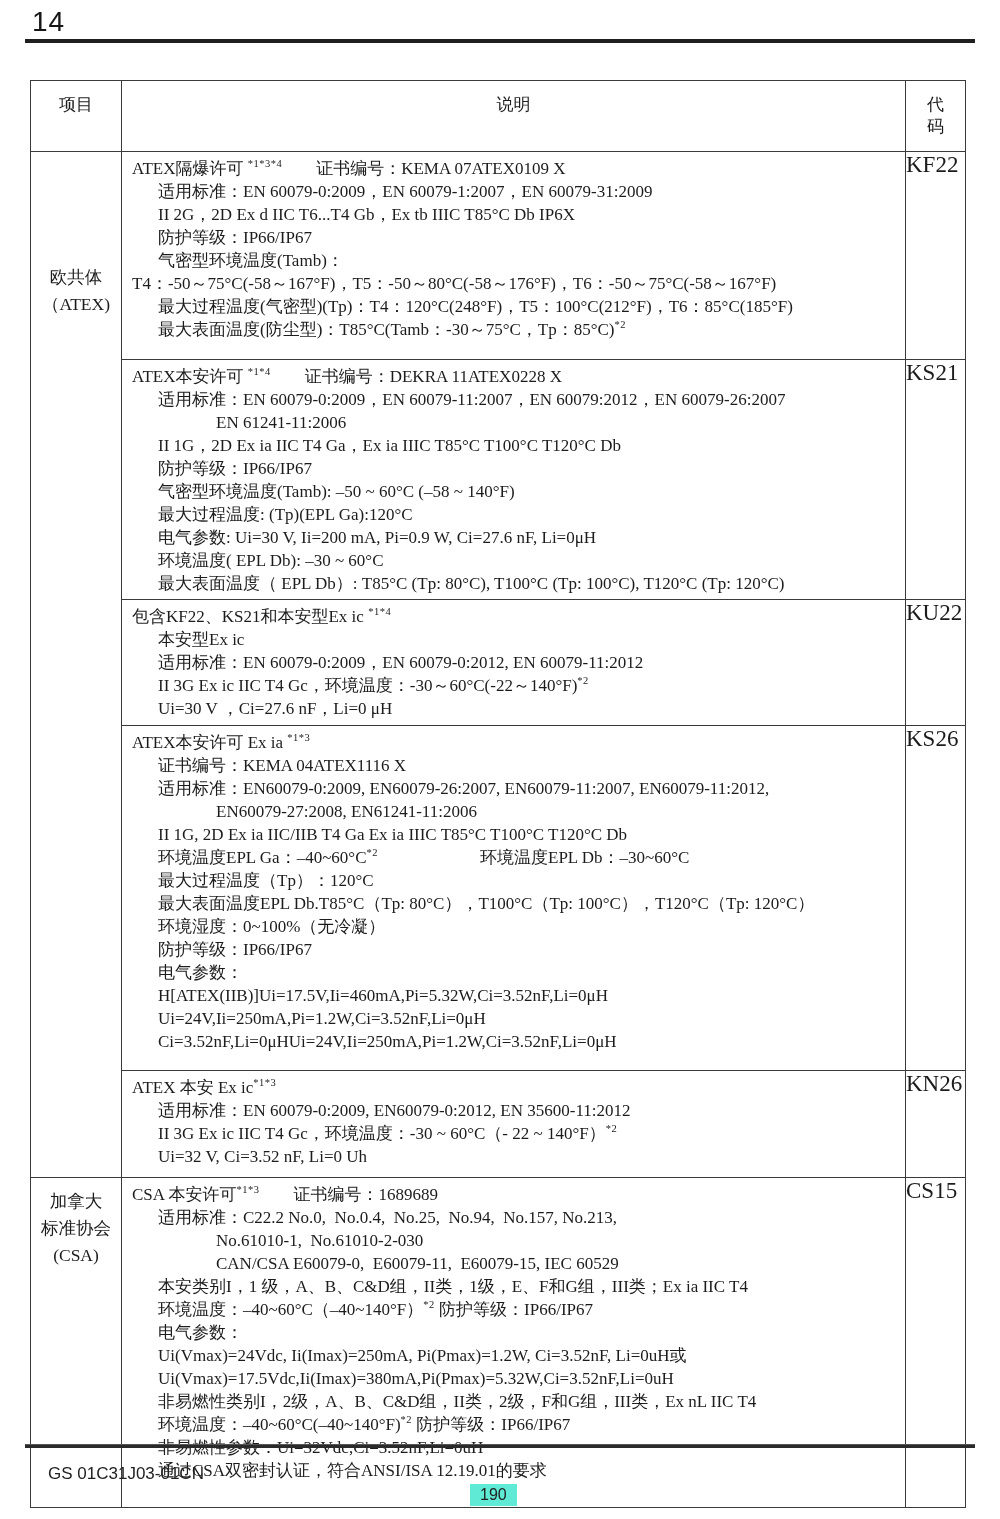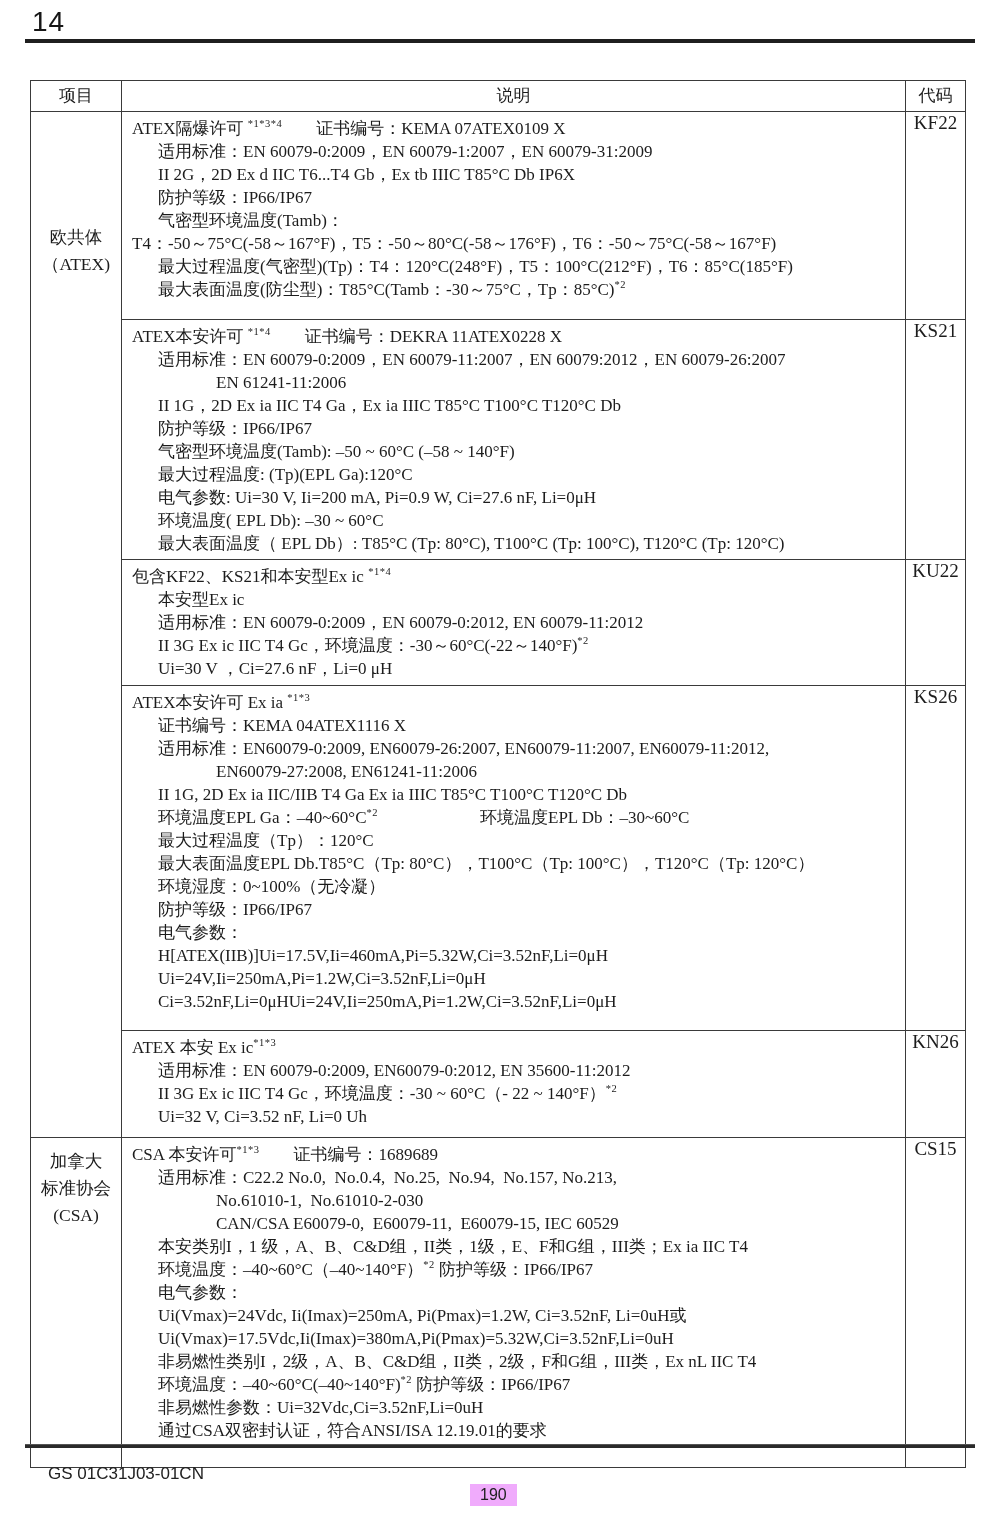--- a/index.html
+++ b/index.html
@@ -20,32 +20,32 @@
   .spec-table-wrap{position:absolute;left:30px;top:80px;width:935px;}
   table.spec{
     border-collapse:collapse;width:935px;table-layout:fixed;
     font-size:17px;
   }
   table.spec td,table.spec th{
     border:1px solid #3a3a3a;vertical-align:top;
   }
   th.h-item,th.h-desc,th.h-code{
     font-weight:normal;text-align:center;height:22px;line-height:22px;
-    font-size:17px;padding:4px;
+    font-size:17px;padding:13px;
   }
   col.c-item{width:91px;}
   col.c-desc{width:784px;}
   col.c-code{width:60px;}
   td.item-cell{
     text-align:center;padding:4px 6px;font-size:17.5px;line-height:27px;
   }
   td.item-cell.group-0{padding-top:112px;}
   td.item-cell.group-1{padding-top:10px;}
   td.desc-cell{padding:5px 8px 4px 10px;}
-  td.code-cell{vertical-align:middle;text-align:center;font-size:19px;padding:0;}
+  td.code-cell{vertical-align:middle;font-size:23px;padding:0;}
   .line{
     line-height:23px;white-space:pre-wrap;word-break:break-all;
   }
   .indent-0{padding-left:0;}
   .indent-1{padding-left:26px;}
   .indent-2{padding-left:84px;}
   sup{font-size:10.5px;line-height:0;vertical-align:super;letter-spacing:0.5px;}
   tbody tr:nth-child(1) td{height:198px;}
   tbody tr:nth-child(2) td{height:227px;}
   tbody tr:nth-child(3) td{height:116px;}
@@ -57,21 +57,21 @@
     background:#2a2a2a;border-top:1px solid #555;
   }
   .footer-doc{
     position:absolute;left:48px;top:1464px;
     font-family:"Liberation Sans","DejaVu Sans",sans-serif;
     font-size:17px;color:#222;
   }
   .footer-page{
     position:absolute;left:470px;top:1484px;
     font-family:"Liberation Sans","DejaVu Sans",sans-serif;
-    font-size:16px;color:#222;background:#f0abfc;
+    font-size:16px;color:#222;background:#5eead4;
     padding:2px 10px;
   }
 </style>
 </head>
 <body>
 
 <div class="chapter-num">14</div>
 <div class="top-rule"></div>
 
 <div class="spec-table-wrap">

